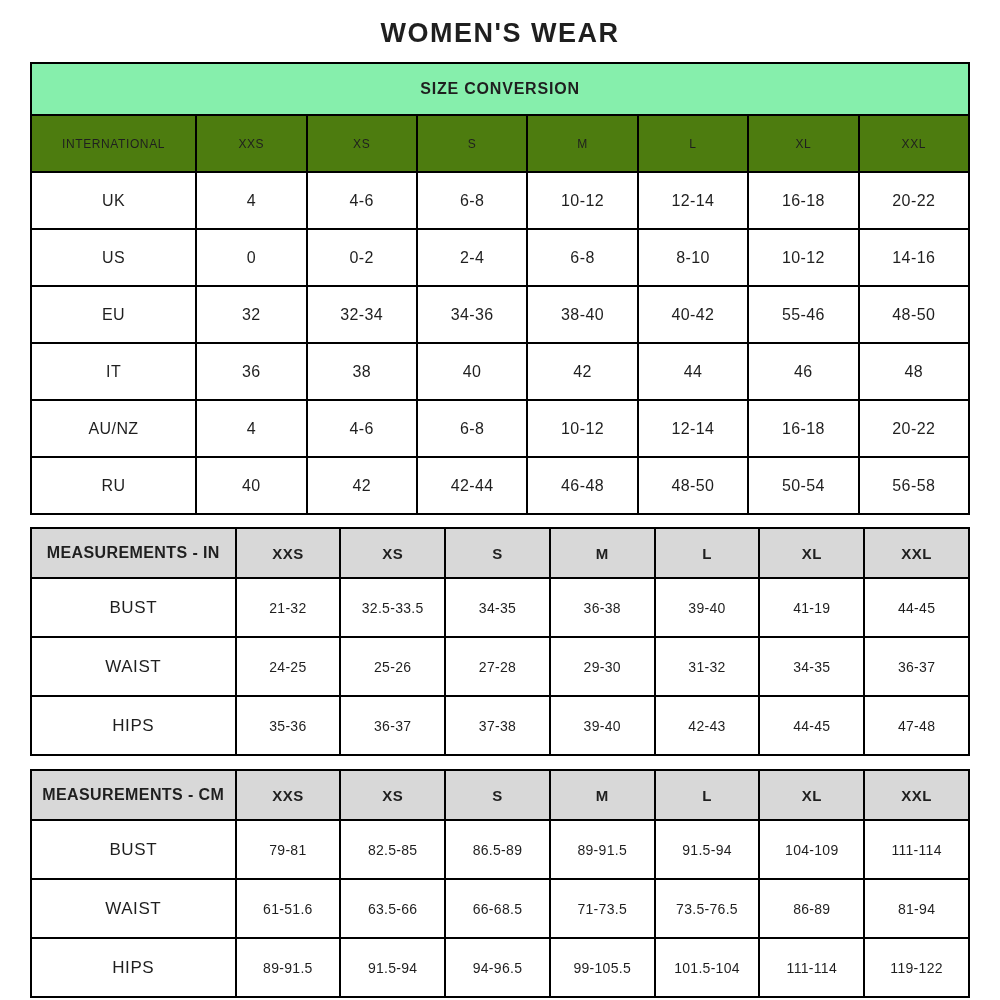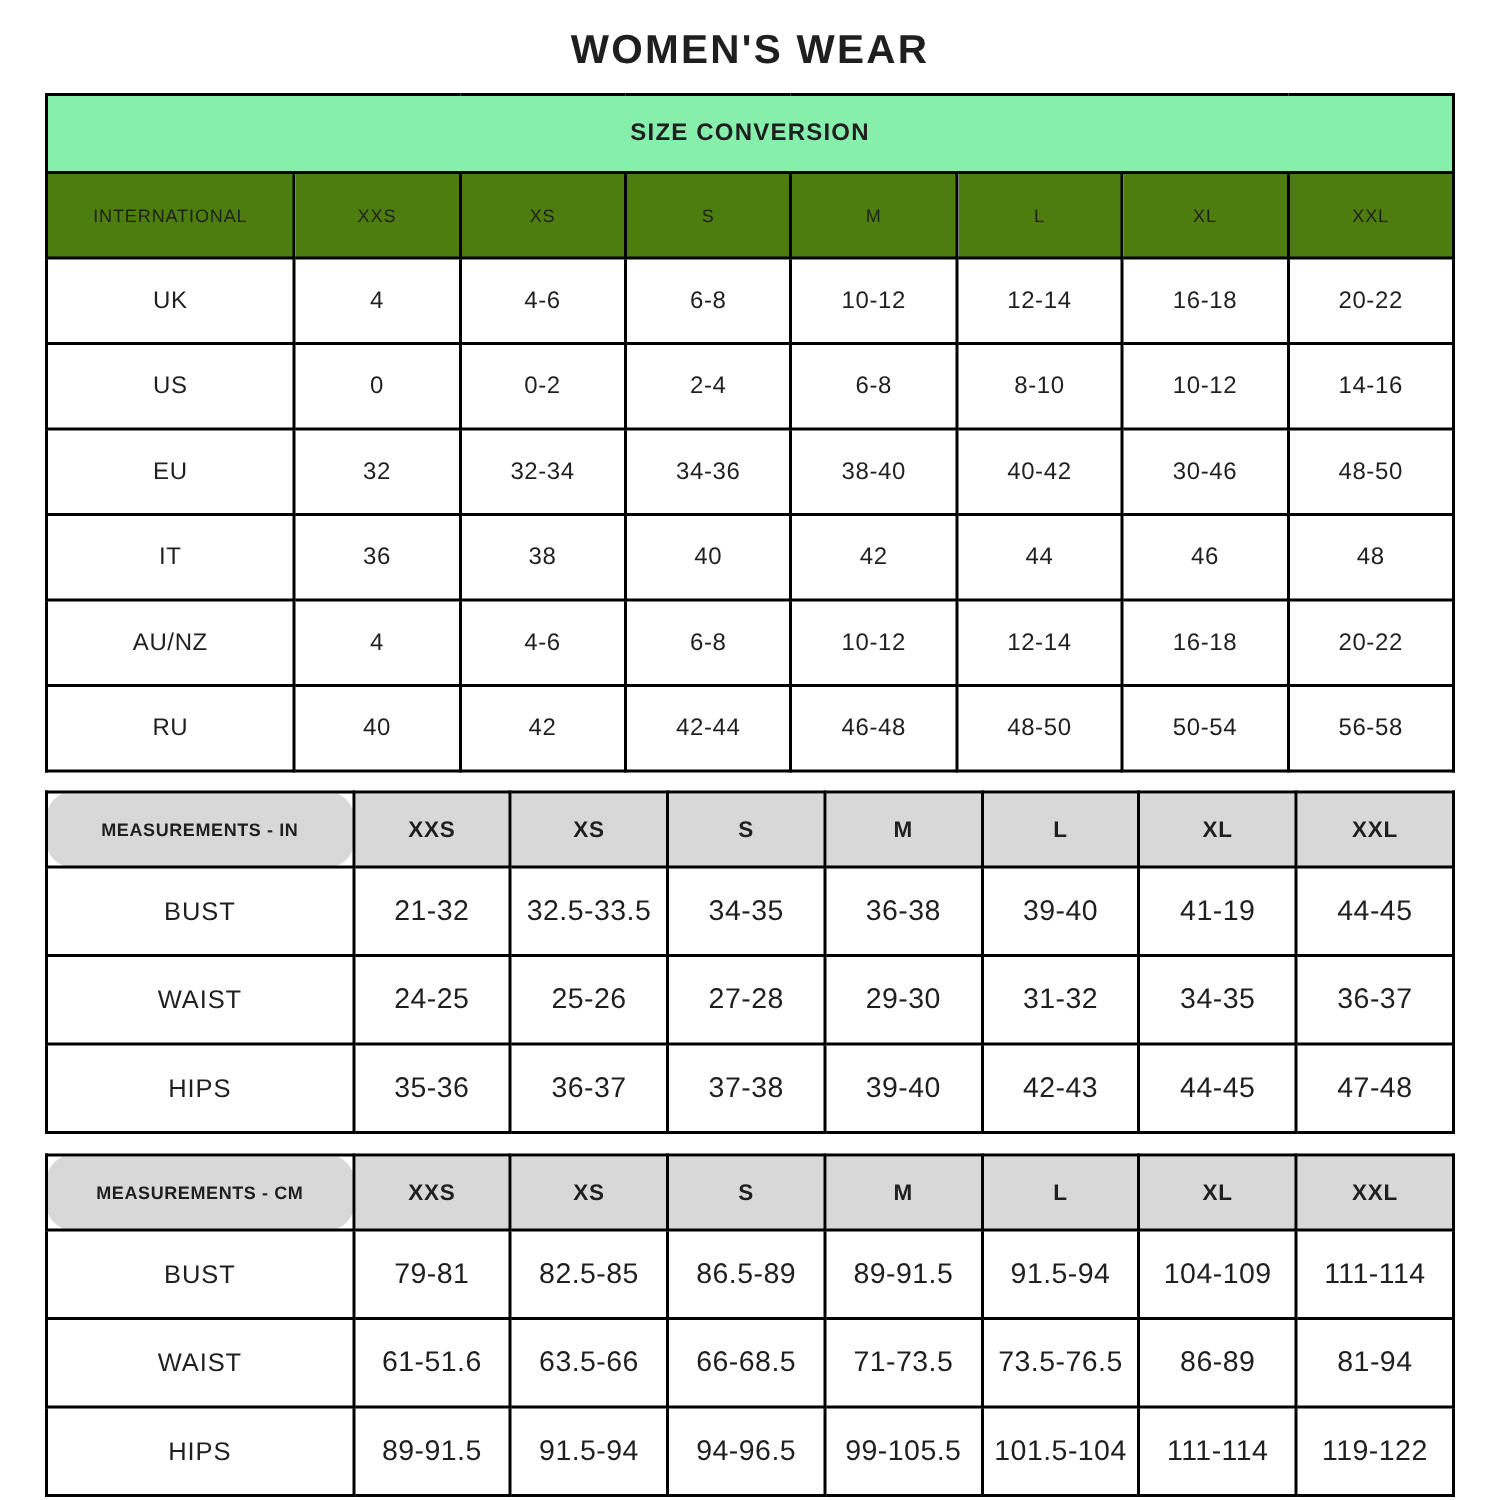--- a/index.html
+++ b/index.html
@@ -58,27 +58,26 @@
   .t1 { margin-bottom: 12px; }
   
   .tm thead th {
     background: #d8d8d8;
     height: 48px;
     font-weight: 700;
     font-size: 15px;
     letter-spacing: 0.5px;
   }
   .tm thead th.tbl-title {
-    font-size: 12px;
+    font-size: 16px;
     letter-spacing: 0.4px;
-    border-radius: 17px;
   }
   .tm tbody td {
     height: 57px;
-    font-size: 19px;
+    font-size: 14px;
     letter-spacing: 0.3px;
   }
   .tm tbody td.rowlabel {
     font-size: 17px;
     letter-spacing: 0.6px;
   }
   .tm { margin-bottom: 13px; }
 </style>
 </head>
 <body>
@@ -134,21 +133,21 @@
           <td>10-12</td>
           <td>14-16</td>
         </tr>
         <tr>
           <td class="rowlabel">EU</td>
           <td>32</td>
           <td>32-34</td>
           <td>34-36</td>
           <td>38-40</td>
           <td>40-42</td>
-          <td>30-46</td>
+          <td>55-46</td>
           <td>48-50</td>
         </tr>
         <tr>
           <td class="rowlabel">IT</td>
           <td>36</td>
           <td>38</td>
           <td>40</td>
           <td>42</td>
           <td>44</td>
           <td>46</td>

